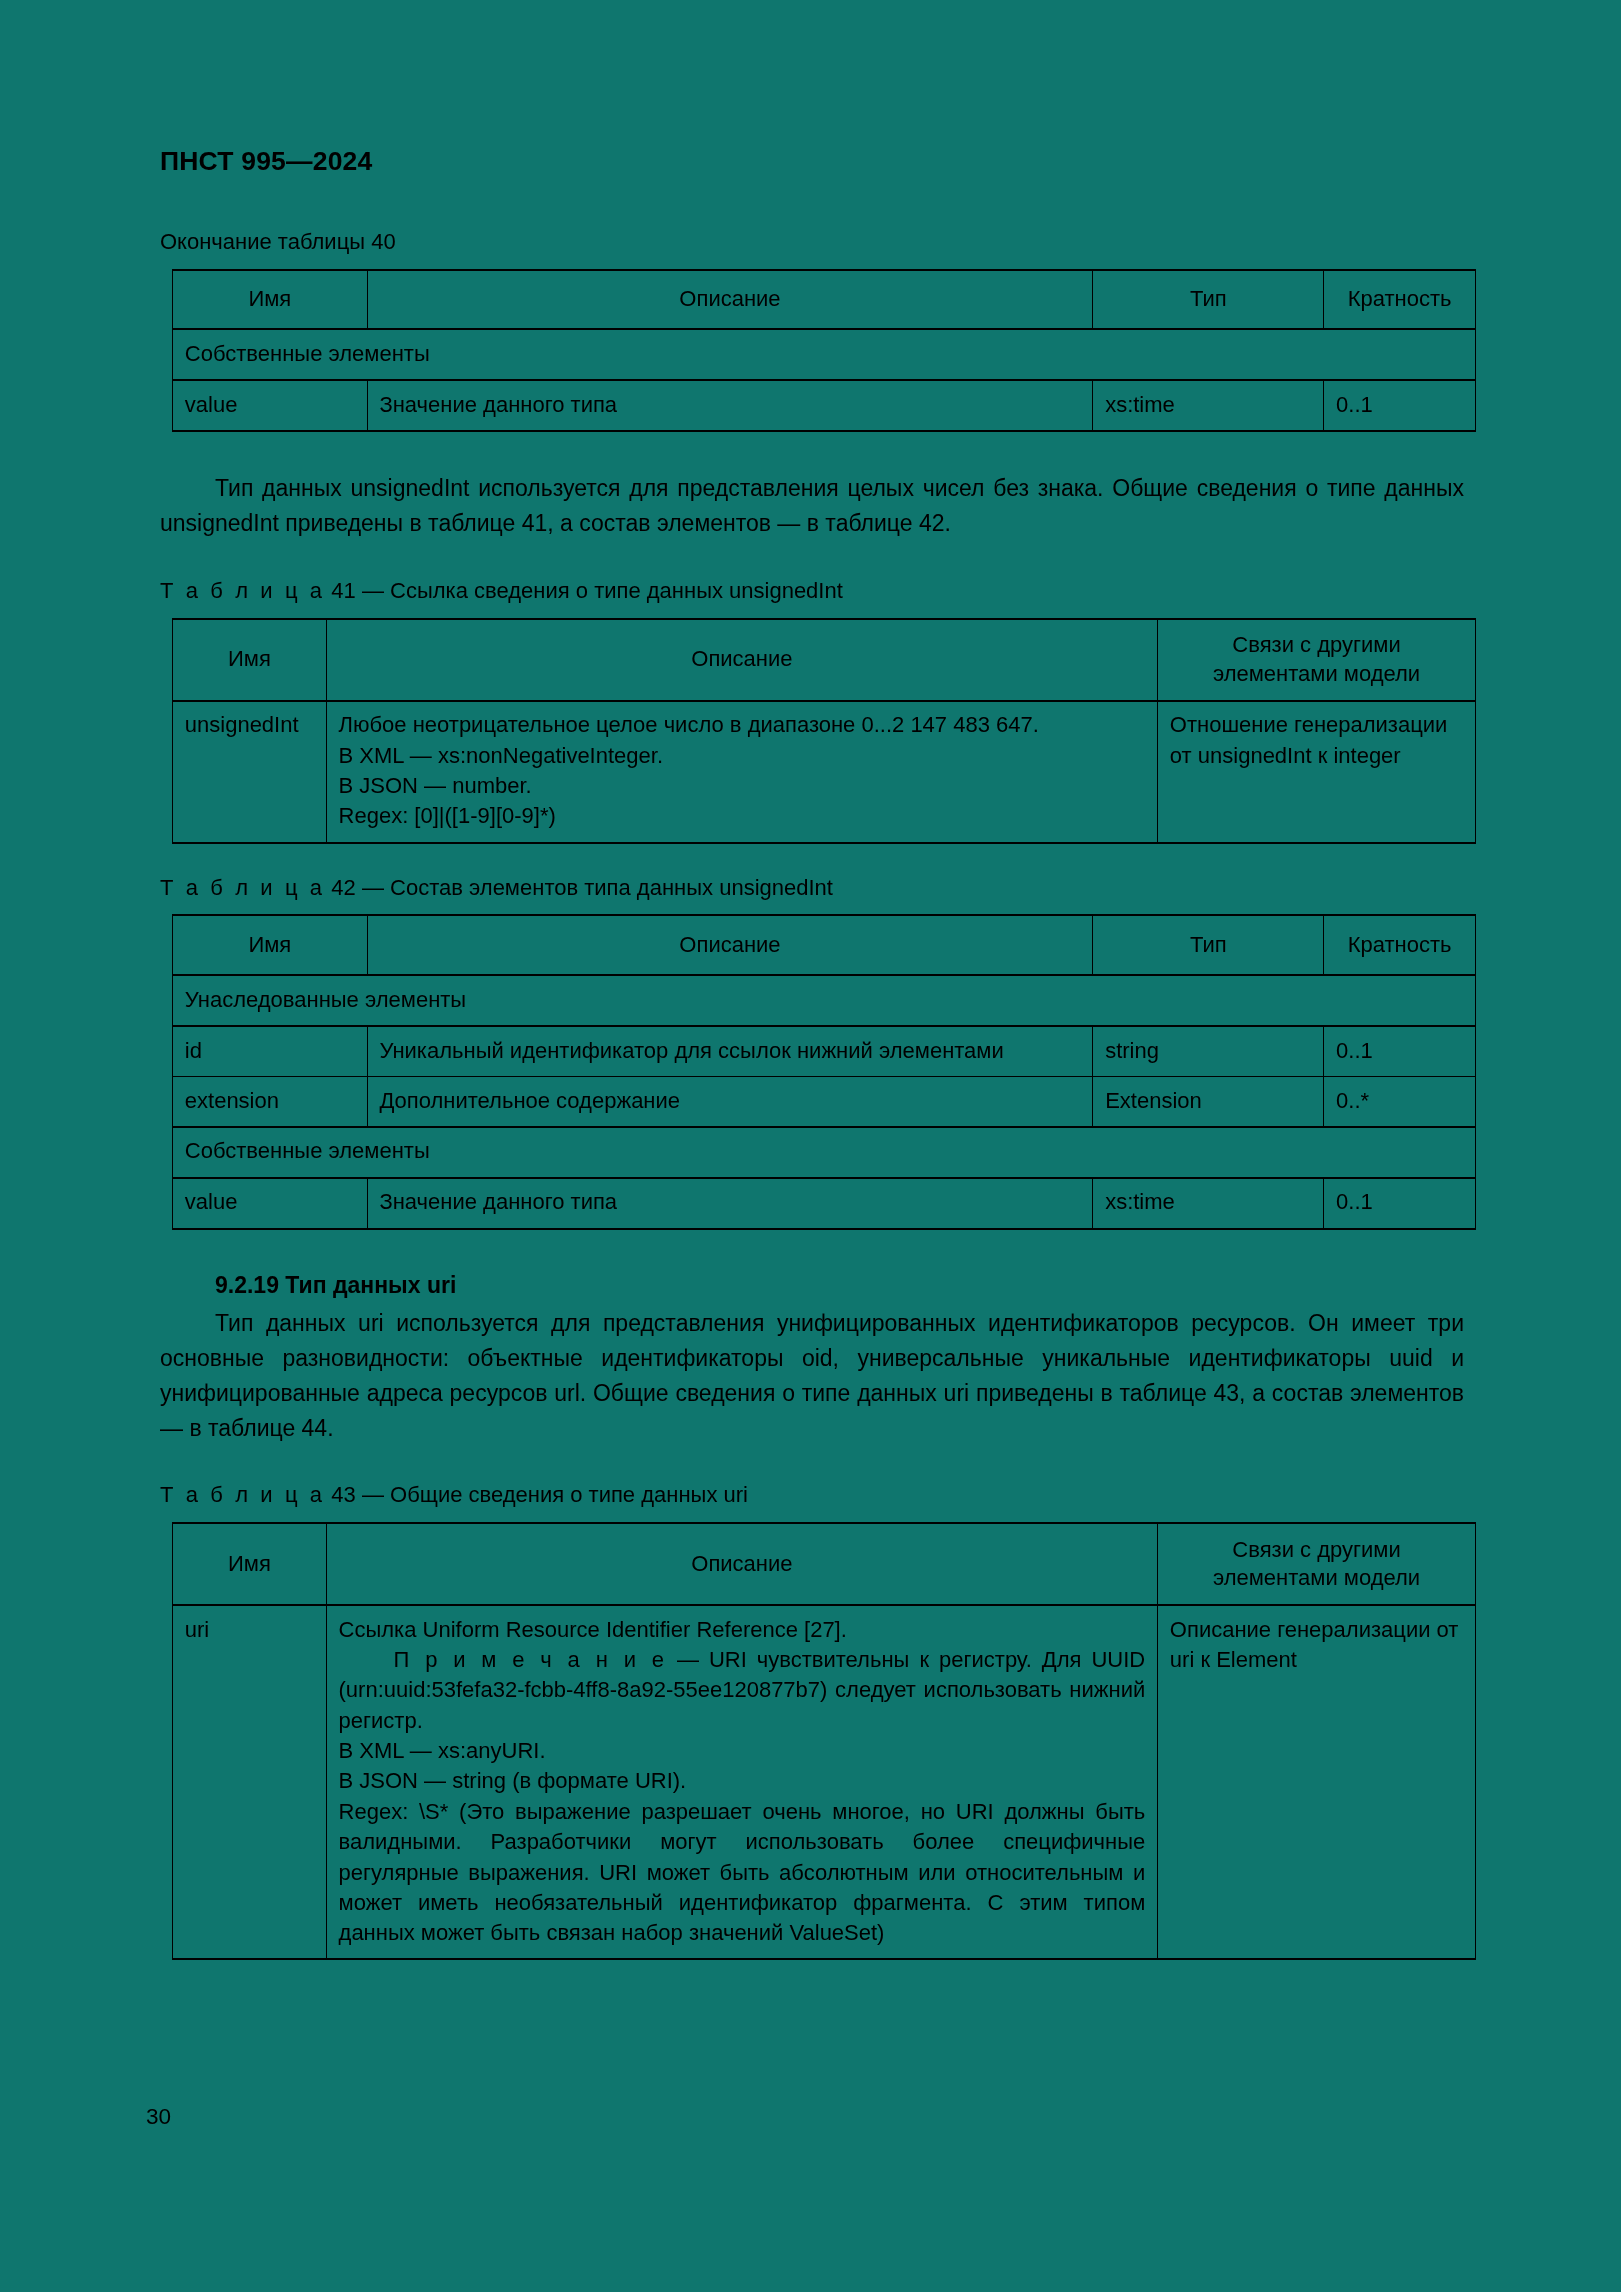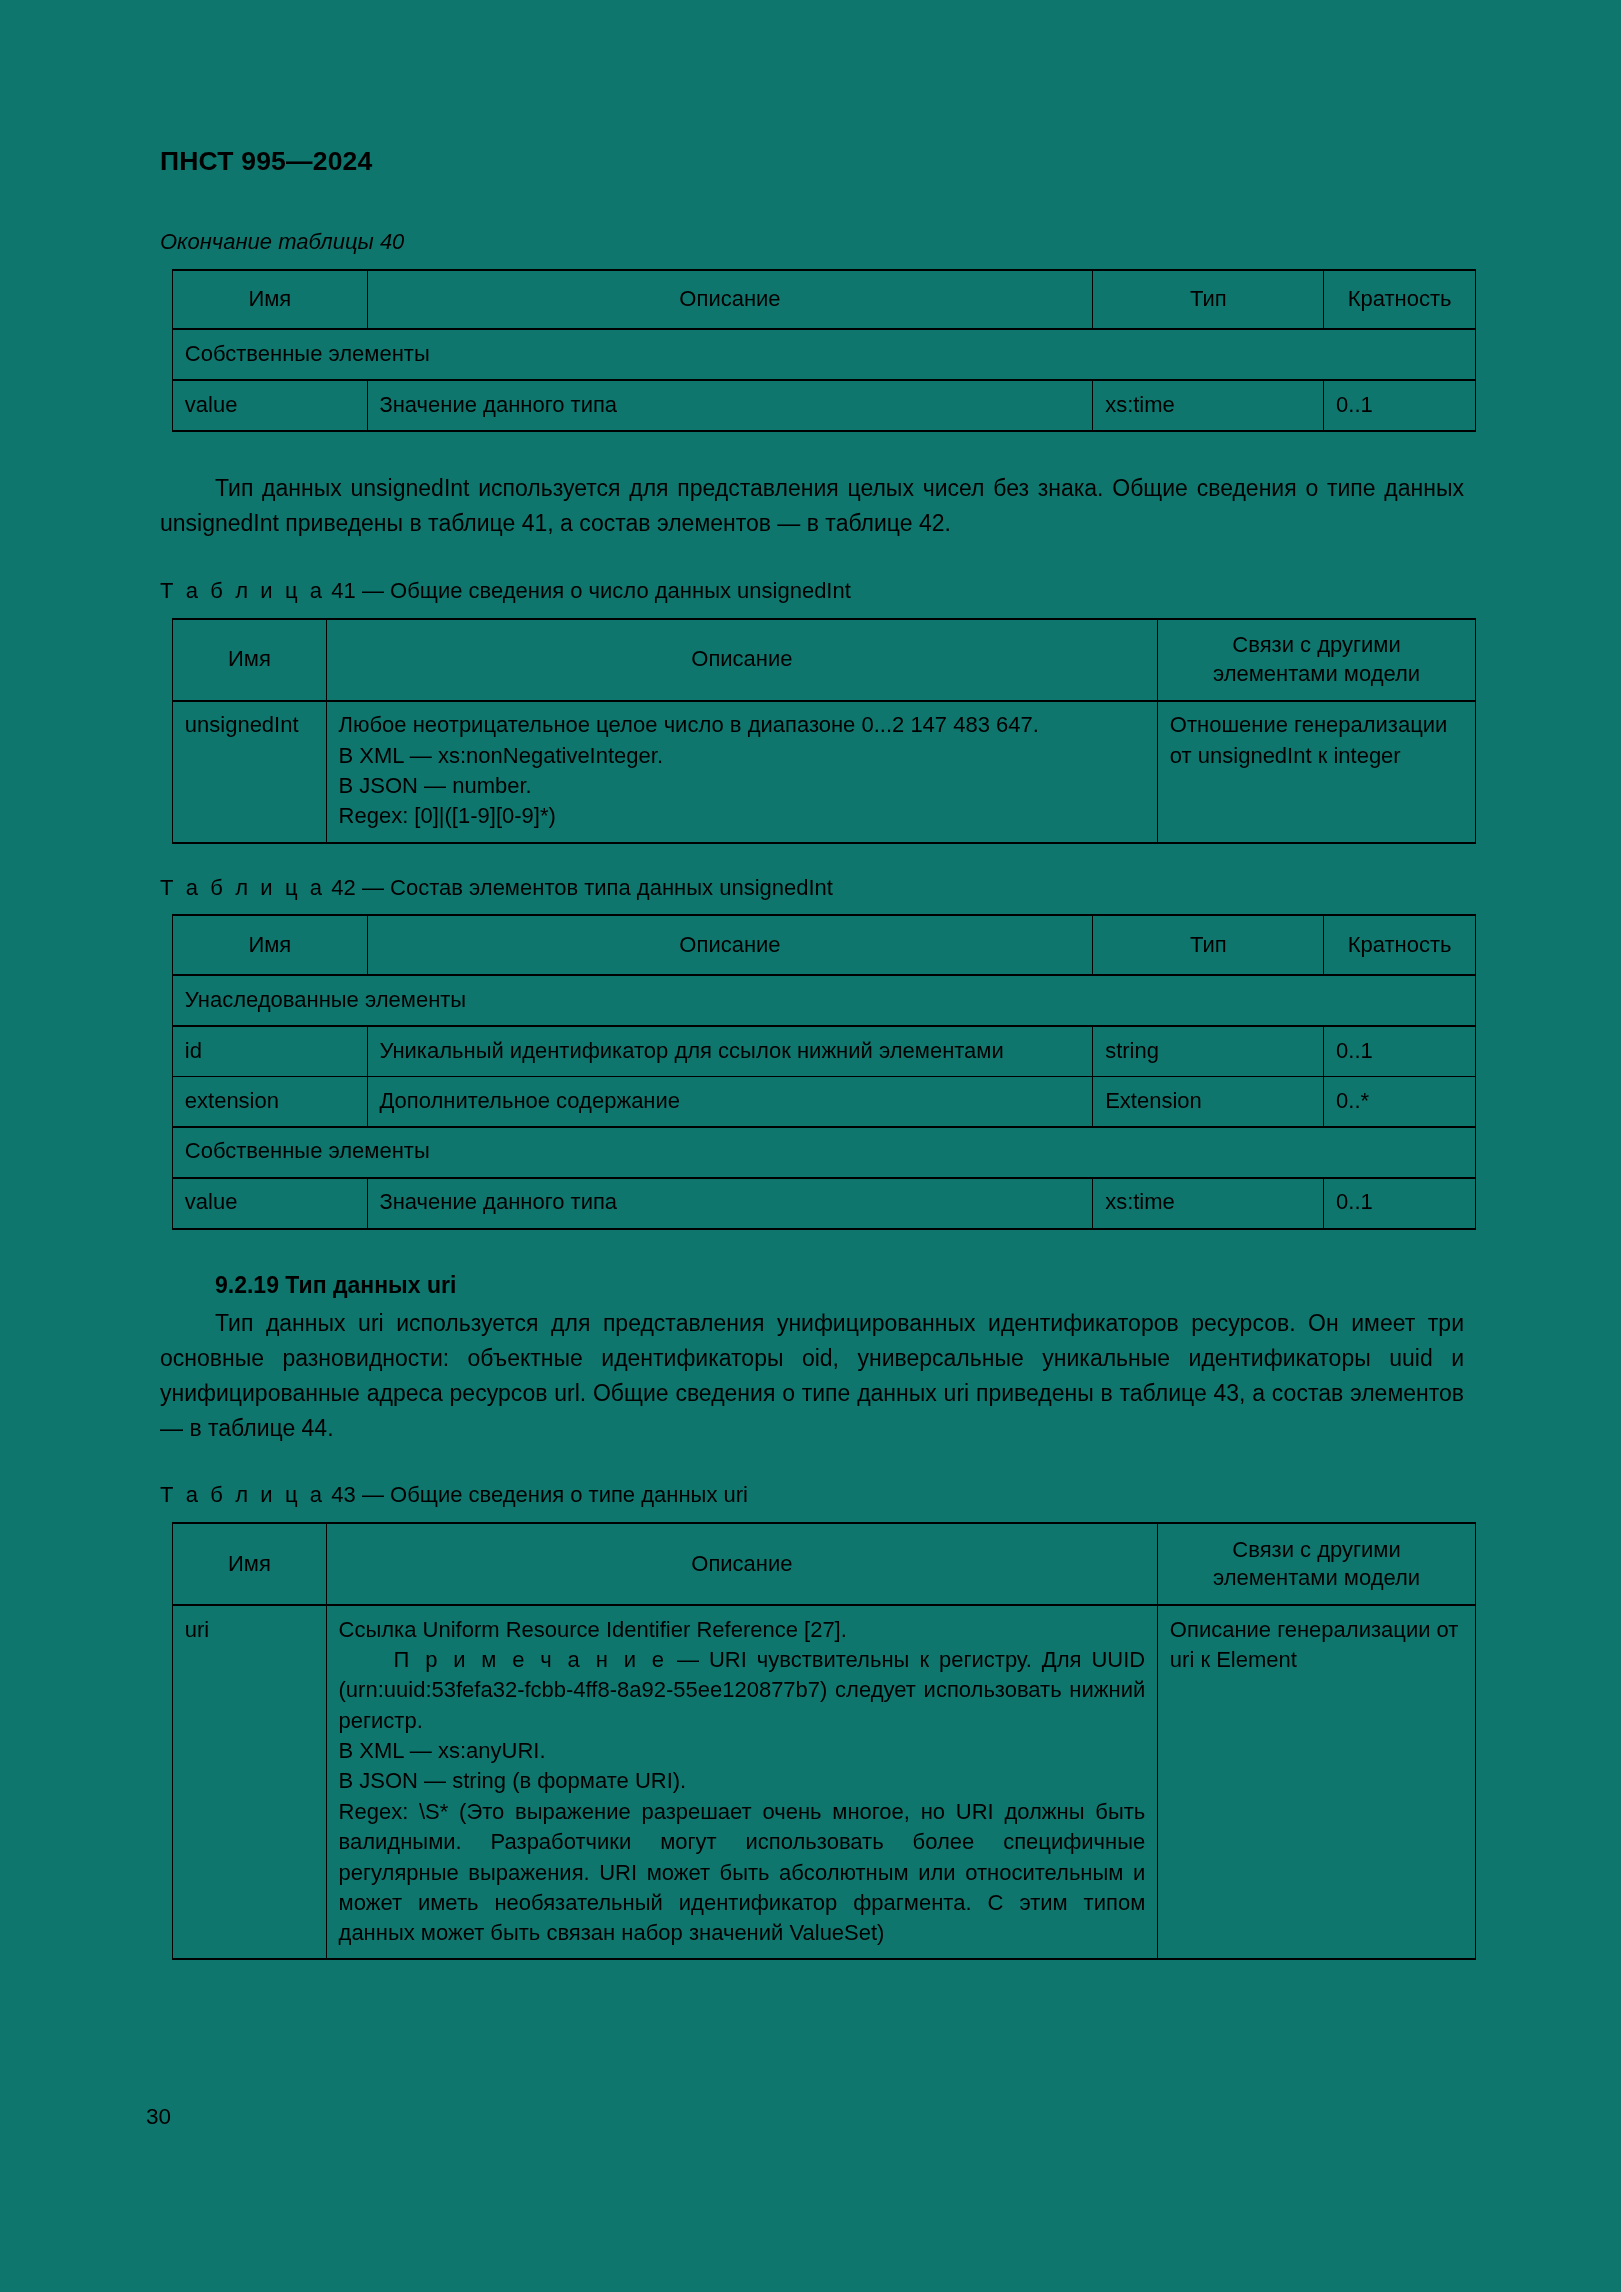--- a/index.html
+++ b/index.html
@@ -34,21 +34,20 @@
     letter-spacing: 0.2px;
     margin: 0 0 51px 0;
     line-height: 1.1;
   }
   .table-caption {
     font-size: 22px;
     line-height: 1.35;
     margin: 0 0 11.8px 0;
   }
   .table-caption.italic {
-    font-style: italic;
   }
   .table-caption .sp {
     letter-spacing: 3.1px;
   }
   table.dt {
     border-collapse: collapse;
     width: 100%;
     table-layout: fixed;
     font-size: 22px;
     line-height: 1.38;
@@ -171,21 +170,21 @@
 
     <div class="body-section">
       <p class="sec-text">Тип данных unsignedInt используется для представления целых чисел без знака. Общие сведения о типе данных unsignedInt приведены в таблице 41, а состав элементов — в таблице 42.</p>
     </div>
 
     <div class="spacer-36"></div>
 
     <div class="table-caption">
       <span class="sp">Т а б л и ц а</span>
       <span>41</span>
-      <span>— Общие сведения о число данных unsignedInt</span>
+      <span>— Ссылка сведения о типе данных unsignedInt</span>
     </div>
 
     <table class="dt">
       <colgroup>
         <col class="g-name">
           <col class="g-desc">
           <col class="g-rel">
       </colgroup>
       <tbody>
         <tr class="hdr">

